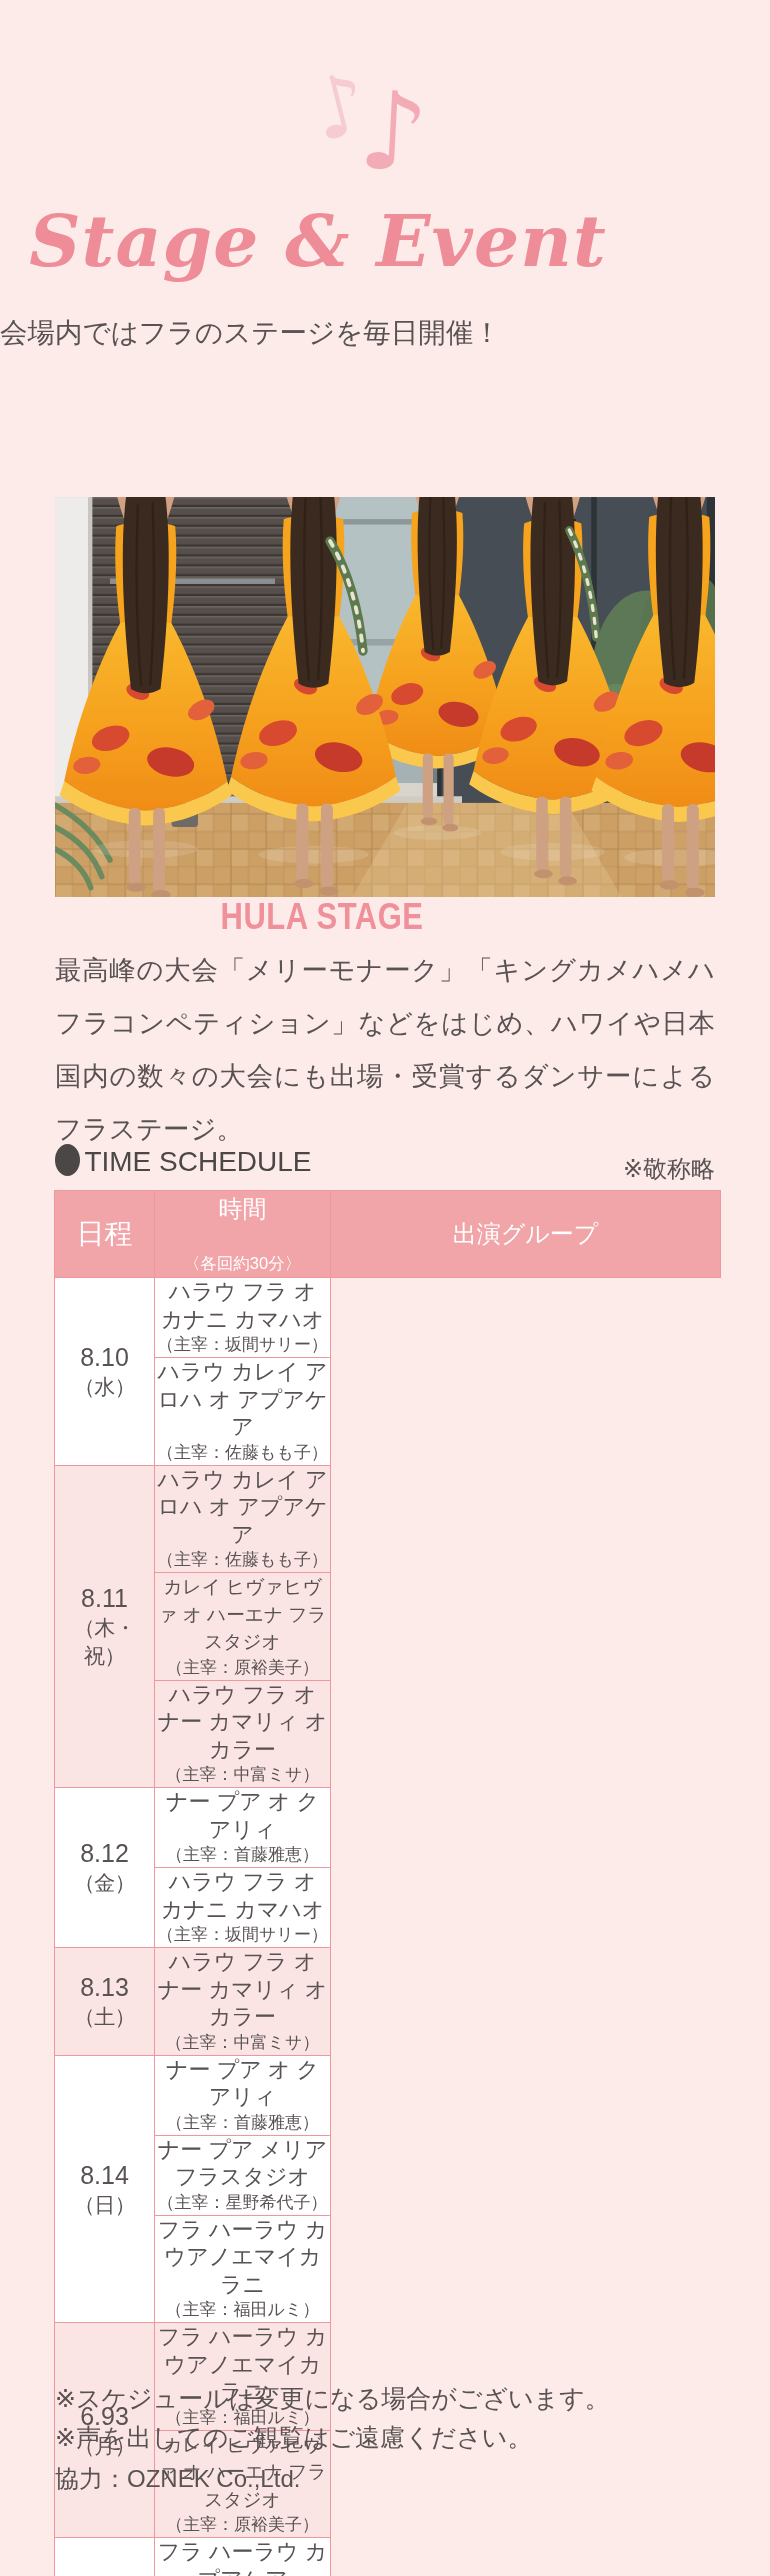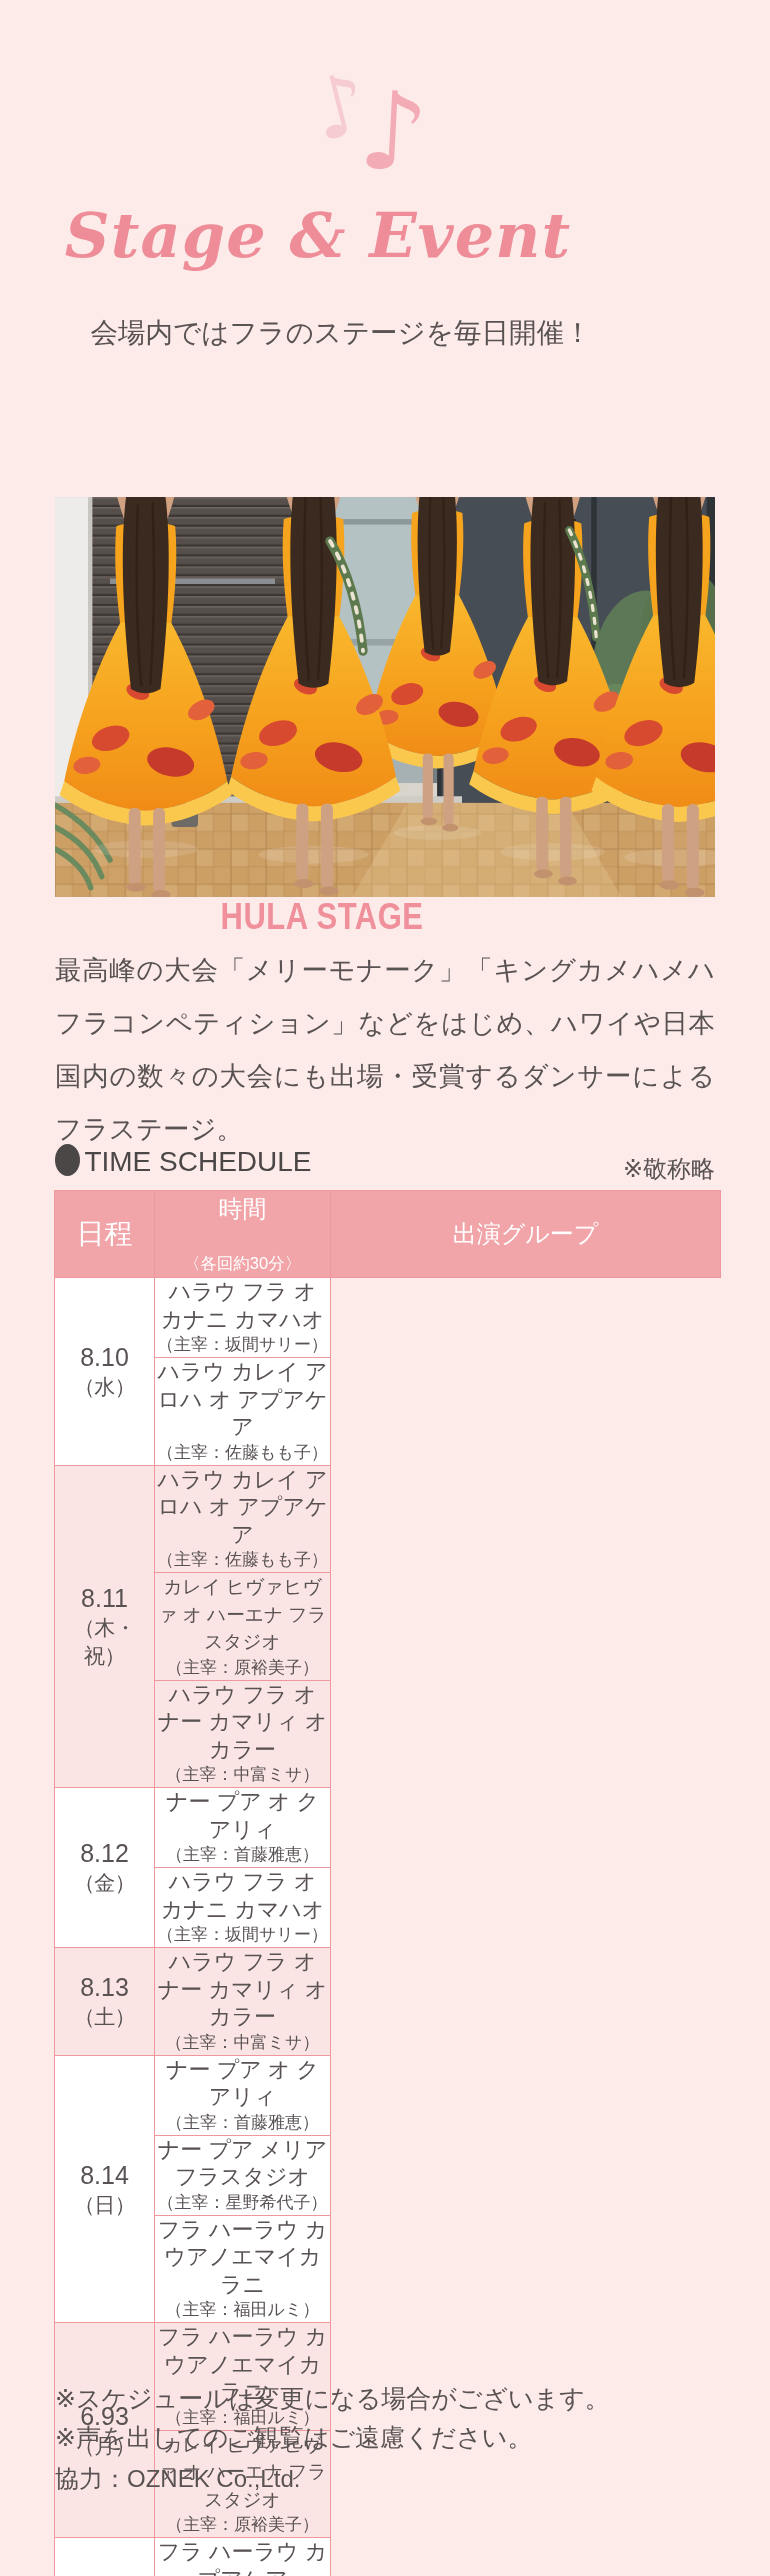--- a/index.html
+++ b/index.html
@@ -16,25 +16,25 @@
   .note{position:absolute;font-family:"DejaVu Sans",sans-serif;line-height:1;user-select:none;}
   .note-small{left:313px;top:65px;font-size:84px;color:#f6cbd2;transform:rotate(-14deg);}
   .note-big{left:359px;top:78px;font-size:108px;color:#f3acb5;transform:rotate(3deg);}
 
   
   .title{
     position:absolute;left:0;top:199px;width:636px;
     text-align:center;
     font-family:"DejaVu Serif","Liberation Serif",serif;
     font-style:italic;font-weight:bold;
-    font-size:62px;line-height:1.2;
+    font-size:71px;line-height:1.2;
     color:#ee8c98;letter-spacing:1.1px;
   }
 
-  .intro{position:absolute;left:0;top:306px;width:682px;text-align:center;}
+  .intro{position:absolute;left:0;top:306px;width:682px;}
   .intro div{font-size:27.5px;line-height:54px;color:#595253;}
 
   .photo{position:absolute;left:55px;top:497px;width:660px;height:400px;overflow:hidden;}
   .photo svg{display:block;width:660px;height:400px;}
 
   .hula-heading{
     position:absolute;left:0;top:897px;width:644px;text-align:center;
     font-size:36px;font-weight:bold;color:#ef909b;line-height:39px;
   }
   .hula-heading span{display:inline-block;transform:scaleX(0.86);letter-spacing:0.6px;}

